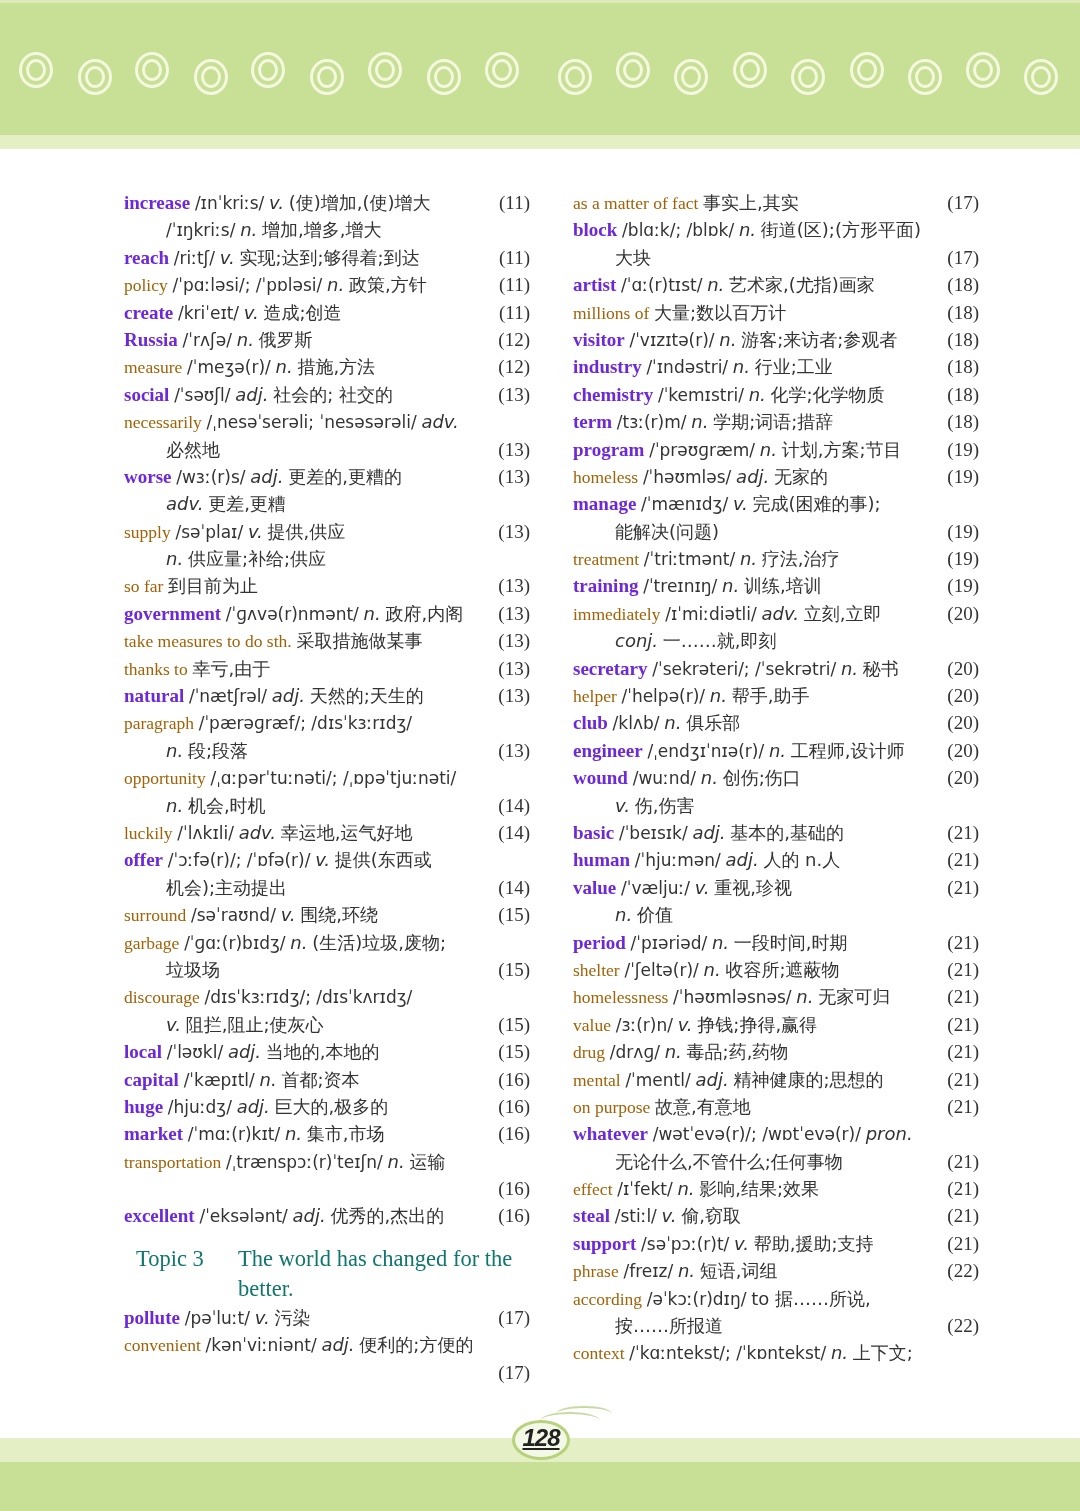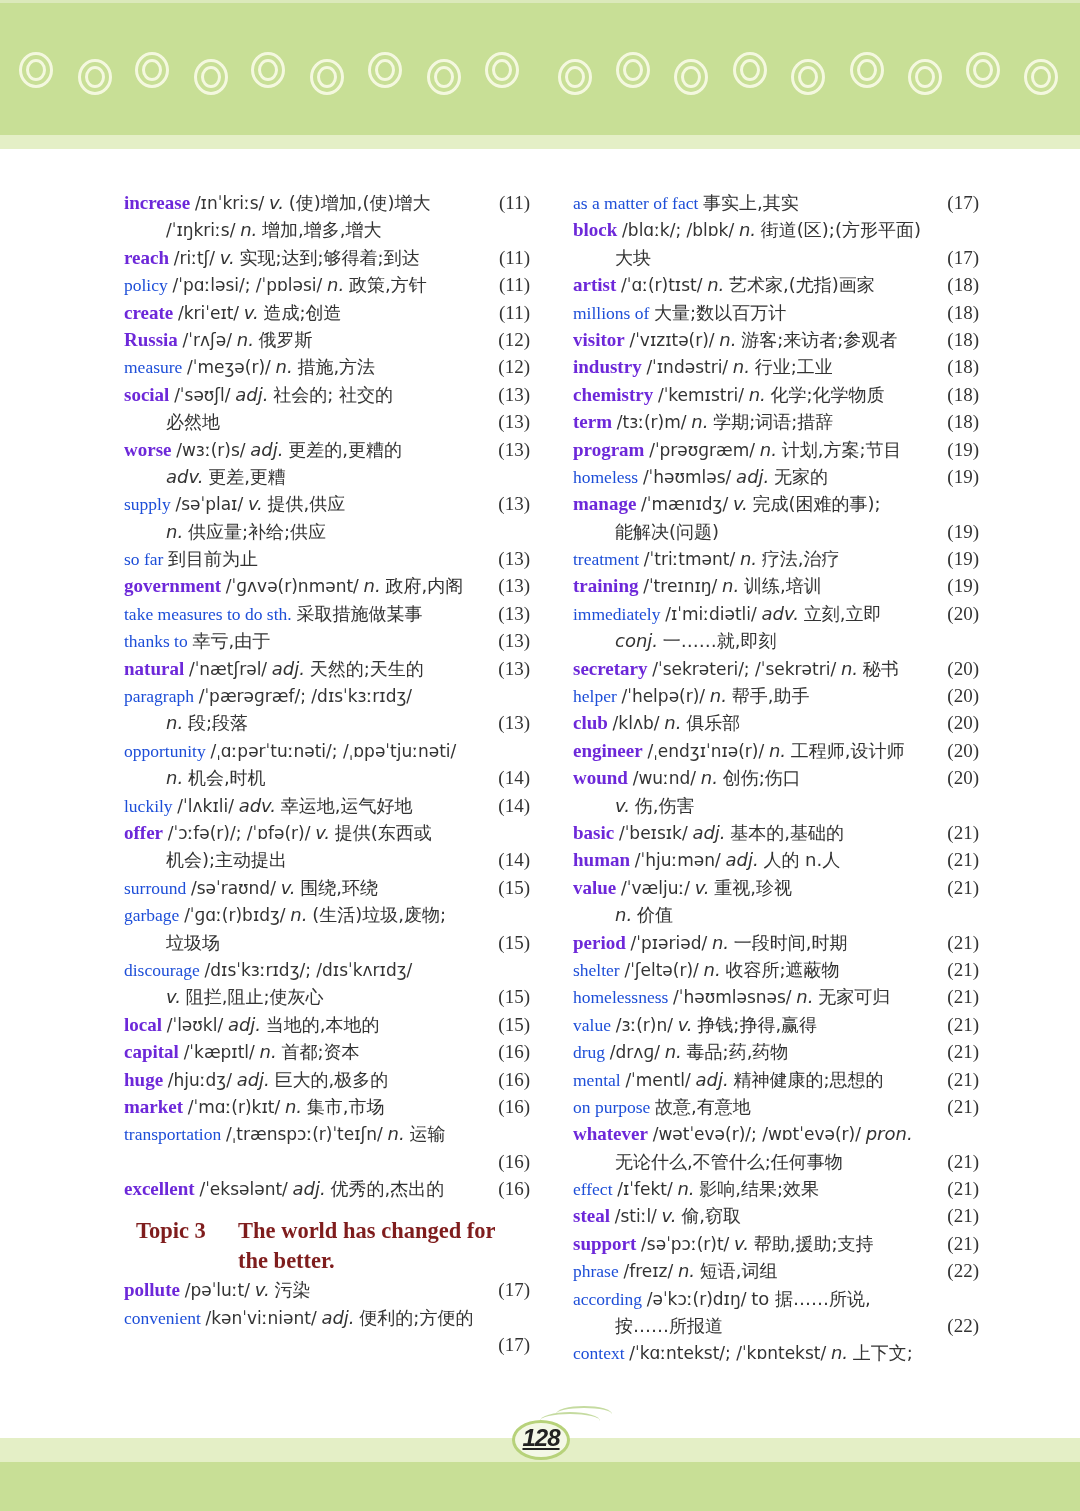--- a/index.html
+++ b/index.html
@@ -8,27 +8,27 @@
   .top-band { position:absolute; left:0; top:0; width:1080px; height:135px; background:#c8df96; border-top:3px solid #dbe9bb; box-sizing:border-box; }
   .top-strip { position:absolute; left:0; top:135px; width:1080px; height:14px; background:#e4efc6; }
   .ring { position:absolute; width:34px; height:36px; border:3px solid #f4f8df; border-radius:50%; box-sizing:border-box; }
   .ring::after { content:""; position:absolute; left:4px; top:4px; right:4px; bottom:4px; border:3px solid #f4f8df; border-radius:50%; }
   .col { position:absolute; top:189px; width:406px; }
   .col-left { left:124px; }
   .col-right { left:573px; }
   .row { position:relative; height:27.4px; line-height:27.4px; font-size:19px; white-space:nowrap; }
   .row .w { font-size:19px; }
   .row .w.b { font-weight:bold; color:#6d28d9; }
-  .row .w.n { color:#1d4ed8; font-size:17.5px; }
+  .row .w.n { color:#a16207; font-size:17.5px; }
   .row .p { font-family:"DejaVu Sans","Liberation Sans",sans-serif; font-size:17px; color:#333; }
   .row .d { font-family:"DejaVu Sans",sans-serif; font-size:18px; color:#333; }
   .row .pos { font-style:italic; }
   .row.cont { padding-left:42px; }
   .row .u { position:absolute; right:0; top:0; font-size:19px; color:#333; }
-  .topic { position:relative; height:60px; margin-top:14px; margin-bottom:0; color:#7f1d1d; font-weight:bold; font-size:22.5px; line-height:30px; }
+  .topic { position:relative; height:60px; margin-top:14px; margin-bottom:0; color:#0f766e; font-weight:normal; font-size:22.5px; line-height:30px; }
   .topic .tnum { position:absolute; left:12px; top:0; }
   .topic .ttitle { position:absolute; left:114px; top:0; width:290px; }
   .foot-pale { position:absolute; left:0; top:1438px; width:1080px; height:24px; background:#e4efc6; }
   .foot-band { position:absolute; left:0; top:1462px; width:1080px; height:49px; background:#c8df96; }
   .page-badge { position:absolute; left:512px; top:1420px; width:58px; height:40px; border-radius:50%;
                 background:#f4f8e6; border:3px solid #b7d27a; box-sizing:border-box; }
   .page-num { position:absolute; left:512px; top:1424px; width:58px; text-align:center; font-family:"Liberation Sans",sans-serif;
               font-style:italic; font-weight:bold; font-size:24px; color:#222; letter-spacing:-1px;text-decoration:underline; }
   .swoosh { position:absolute; border-top:2px solid #c5dba0; border-radius:50% 50% 0 0; }
 </style>
@@ -59,20 +59,21 @@
 
 <div class="col col-left" id="colLeft">
     <div class="row"><span class="w b">increase</span> <span class="p">/ɪnˈkriːs/</span> <span class="pos d">v.</span> <span class="d">(使)增加,(使)增大</span> <span class="u">(11)</span></div>
     <div class="row cont"><span class="p">/ˈɪŋkriːs/</span> <span class="pos d">n.</span> <span class="d">增加,增多,增大</span> </div>
     <div class="row"><span class="w b">reach</span> <span class="p">/riːtʃ/</span> <span class="pos d">v.</span> <span class="d">实现;达到;够得着;到达</span> <span class="u">(11)</span></div>
     <div class="row"><span class="w n">policy</span> <span class="p">/ˈpɑːləsi/; /ˈpɒləsi/</span> <span class="pos d">n.</span> <span class="d">政策,方针</span> <span class="u">(11)</span></div>
     <div class="row"><span class="w b">create</span> <span class="p">/kriˈeɪt/</span> <span class="pos d">v.</span> <span class="d">造成;创造</span> <span class="u">(11)</span></div>
     <div class="row"><span class="w b">Russia</span> <span class="p">/ˈrʌʃə/</span> <span class="pos d">n.</span> <span class="d">俄罗斯</span> <span class="u">(12)</span></div>
     <div class="row"><span class="w n">measure</span> <span class="p">/ˈmeʒə(r)/</span> <span class="pos d">n.</span> <span class="d">措施,方法</span> <span class="u">(12)</span></div>
     <div class="row"><span class="w b">social</span> <span class="p">/ˈsəʊʃl/</span> <span class="pos d">adj.</span> <span class="d">社会的; 社交的</span> <span class="u">(13)</span></div>
+    <div class="row"><span class="w n">necessarily</span> <span class="p">/ˌnesəˈserəli; ˈnesəsərəli/</span> <span class="pos d">adv.</span> </div>
     <div class="row cont"><span class="d">必然地</span> <span class="u">(13)</span></div>
     <div class="row"><span class="w b">worse</span> <span class="p">/wɜː(r)s/</span> <span class="pos d">adj.</span> <span class="d">更差的,更糟的</span> <span class="u">(13)</span></div>
     <div class="row cont"><span class="pos d">adv.</span> <span class="d">更差,更糟</span> </div>
     <div class="row"><span class="w n">supply</span> <span class="p">/səˈplaɪ/</span> <span class="pos d">v.</span> <span class="d">提供,供应</span> <span class="u">(13)</span></div>
     <div class="row cont"><span class="pos d">n.</span> <span class="d">供应量;补给;供应</span> </div>
     <div class="row"><span class="w n">so far</span> <span class="d">到目前为止</span> <span class="u">(13)</span></div>
     <div class="row"><span class="w b">government</span> <span class="p">/ˈɡʌvə(r)nmənt/</span> <span class="pos d">n.</span> <span class="d">政府,内阁</span> <span class="u">(13)</span></div>
     <div class="row"><span class="w n">take measures to do sth.</span> <span class="d">采取措施做某事</span> <span class="u">(13)</span></div>
     <div class="row"><span class="w n">thanks to</span> <span class="d">幸亏,由于</span> <span class="u">(13)</span></div>
     <div class="row"><span class="w b">natural</span> <span class="p">/ˈnætʃrəl/</span> <span class="pos d">adj.</span> <span class="d">天然的;天生的</span> <span class="u">(13)</span></div>

